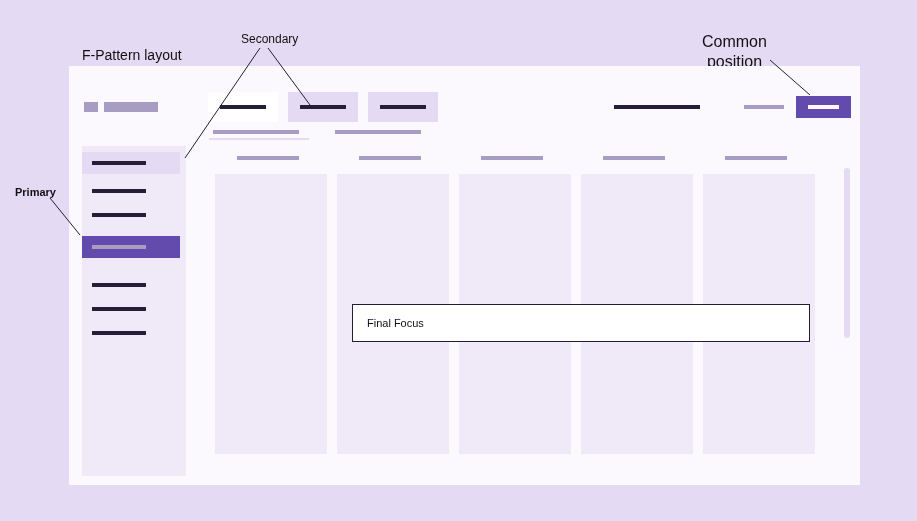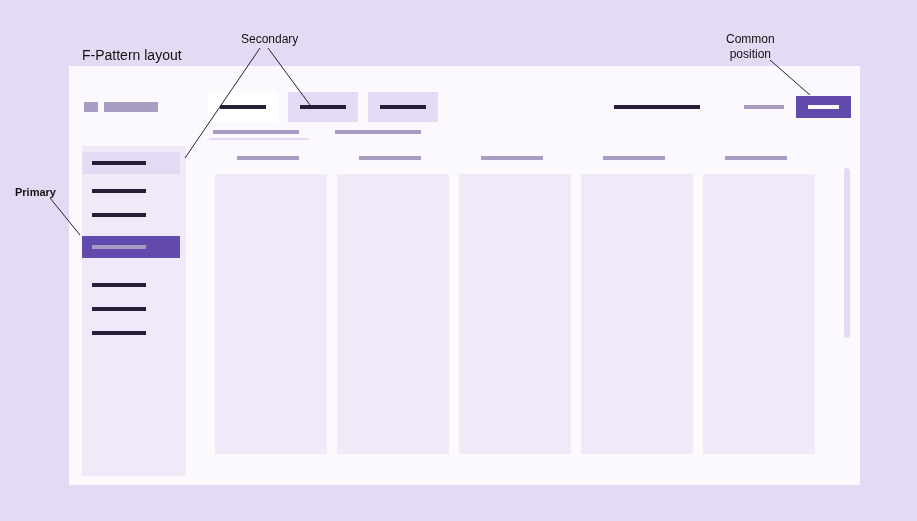--- a/index.html
+++ b/index.html
@@ -29,25 +29,24 @@
     position: absolute;
     left: 15px;
     top: 186px;
     font-size: 11px;
     font-weight: bold;
   }
   .label-common {
     position: absolute;
     left: 702px;
     top: 32px;
-    font-size: 12px;
+    font-size: 16px;
     text-align: center;
     line-height: 1.25;
     white-space: pre;
-    margin-left: 24px;
   }
 
   .frame {
     position: absolute;
     left: 69px;
     top: 66px;
     width: 791px;
     height: 419px;
     background: #FBF8FE;
   }
@@ -290,20 +289,23 @@
 
     <div class="col-body" style="left:0px"></div>
     <div class="col-body" style="left:122px"></div>
     <div class="col-body" style="left:244px"></div>
     <div class="col-body" style="left:366px"></div>
     <div class="col-body" style="left:488px"></div>
   </div>
 
   <div class="scrollbar"></div>
 
+  <div class="focus-box">
+    <span>Final Focus</span>
+  </div>
 </div>
 
 <svg class="annot">
   <line x1="268" y1="48" x2="310" y2="105"></line>
   <line x1="260" y1="48" x2="185" y2="158"></line>
   <line x1="50" y1="198" x2="80" y2="235"></line>
   <line x1="770" y1="60" x2="810" y2="95"></line>
 </svg>
 
 </body></html>

